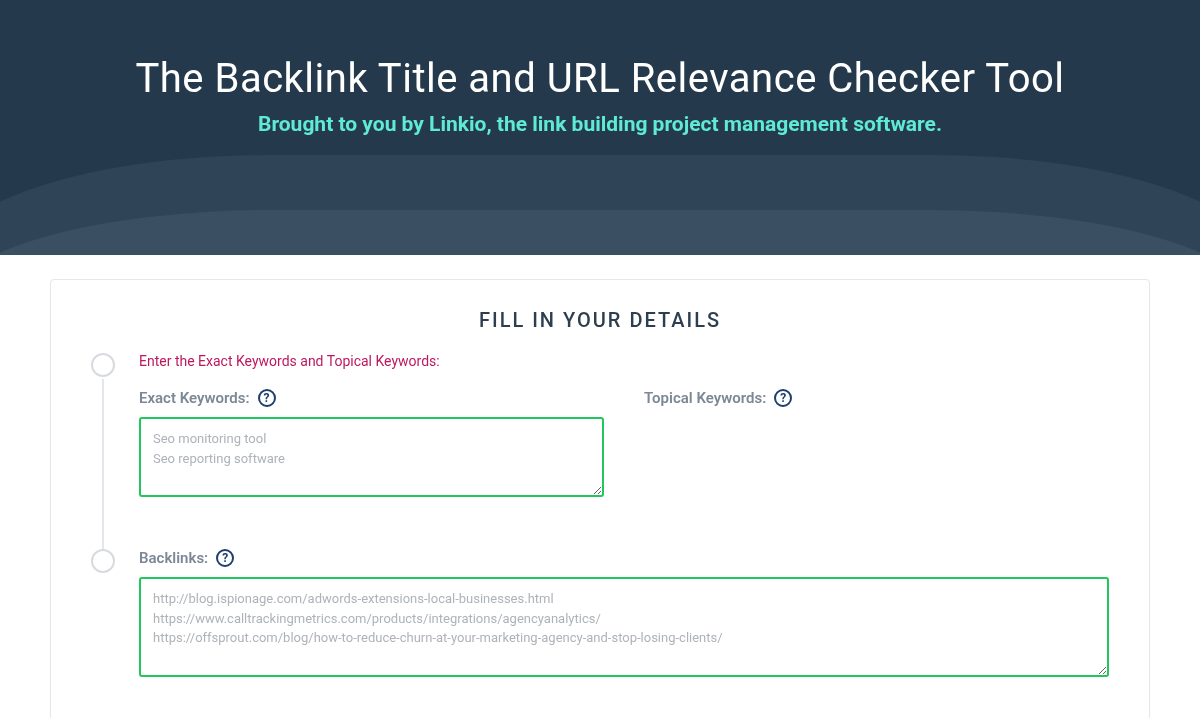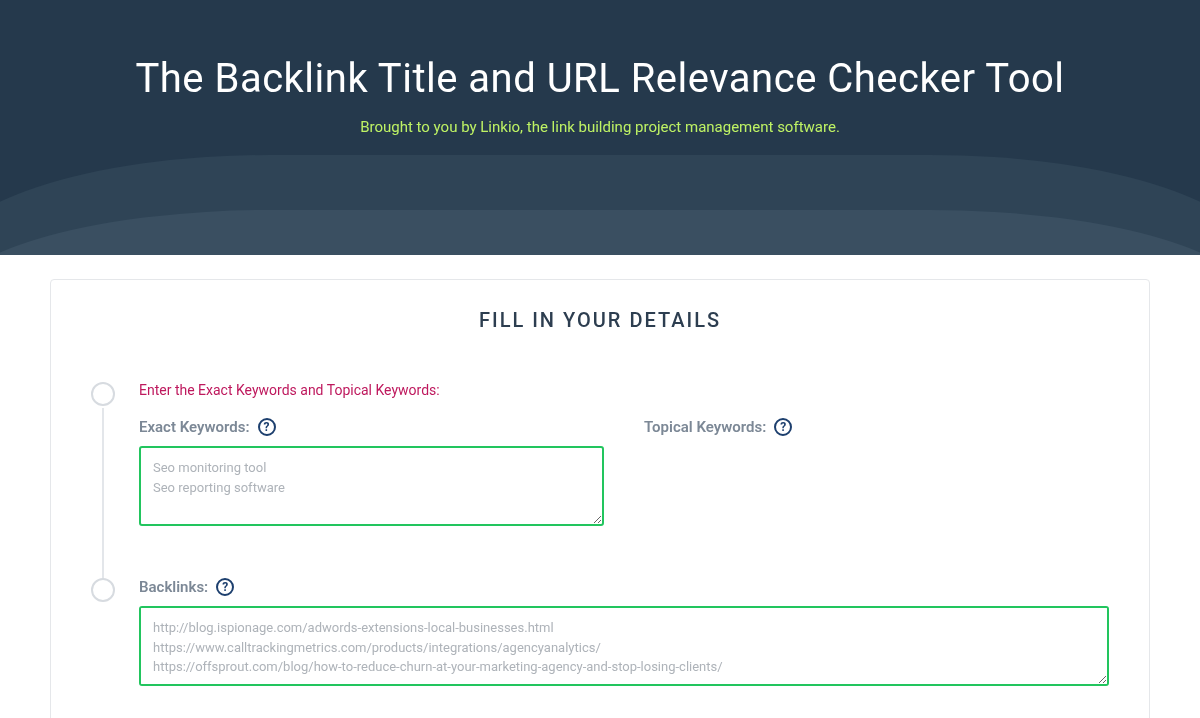--- a/index.html
+++ b/index.html
@@ -14,28 +14,28 @@
     padding: 55px 20px 0 20px;
     height: 255px;
     text-align: center;
     overflow: hidden;
   }
   .hero h1 {
     color: #fff;
     font-size: 40px;
     font-weight: 400;
     letter-spacing: 0.5px;
-    margin-bottom: 16px;
+    margin-bottom: 10px;
     position: relative;
     z-index: 3;
   }
   .hero p {
-    color: #bef264;
-    font-size: 15px;
-    font-weight: 400;
+    color: #5eead4;
+    font-size: 21px;
+    font-weight: 700;
     position: relative;
     z-index: 3;
   }
   .wave {
     position: absolute;
     left: -5%;
     width: 110%;
     border-radius: 50% / 100%;
   }
   .wave1 { background:#2f4456; height:220px; bottom:-120px; z-index:1; }
@@ -52,21 +52,21 @@
     background:#fff;
     padding: 28px 40px 40px 40px;
     position: relative;
   }
   .card-title {
     text-align: center;
     color: #2d3e50;
     font-size: 20px;
     letter-spacing: 2px;
     font-weight: 500;
-    margin-bottom: 50px;
+    margin-bottom: 21px;
   }
   .step {
     position: relative;
     padding-left: 48px;
     margin-bottom: 48px;
   }
   .step:last-child { margin-bottom: 0; }
   .step-dot {
     position: absolute;
     left: 0; top: 0;
@@ -120,21 +120,21 @@
     border-radius: 3px;
     padding: 10px 12px;
     font-family: inherit;
     font-size: 13px;
     color: #555;
     resize: vertical;
     line-height: 1.5;
   }
   textarea::placeholder { color: #aeb3b9; }
   .ta-sm { height: 80px; }
-  .ta-lg { height: 80px; }
+  .ta-lg { height: 100px; }
 </style>
 </head>
 <body>
 
 <div class="hero">
   <h1>The Backlink Title and URL Relevance Checker Tool</h1>
   <p>Brought to you by Linkio, the link building project management software.</p>
   <div class="wave wave1"></div>
   <div class="wave wave2"></div>
 </div>

